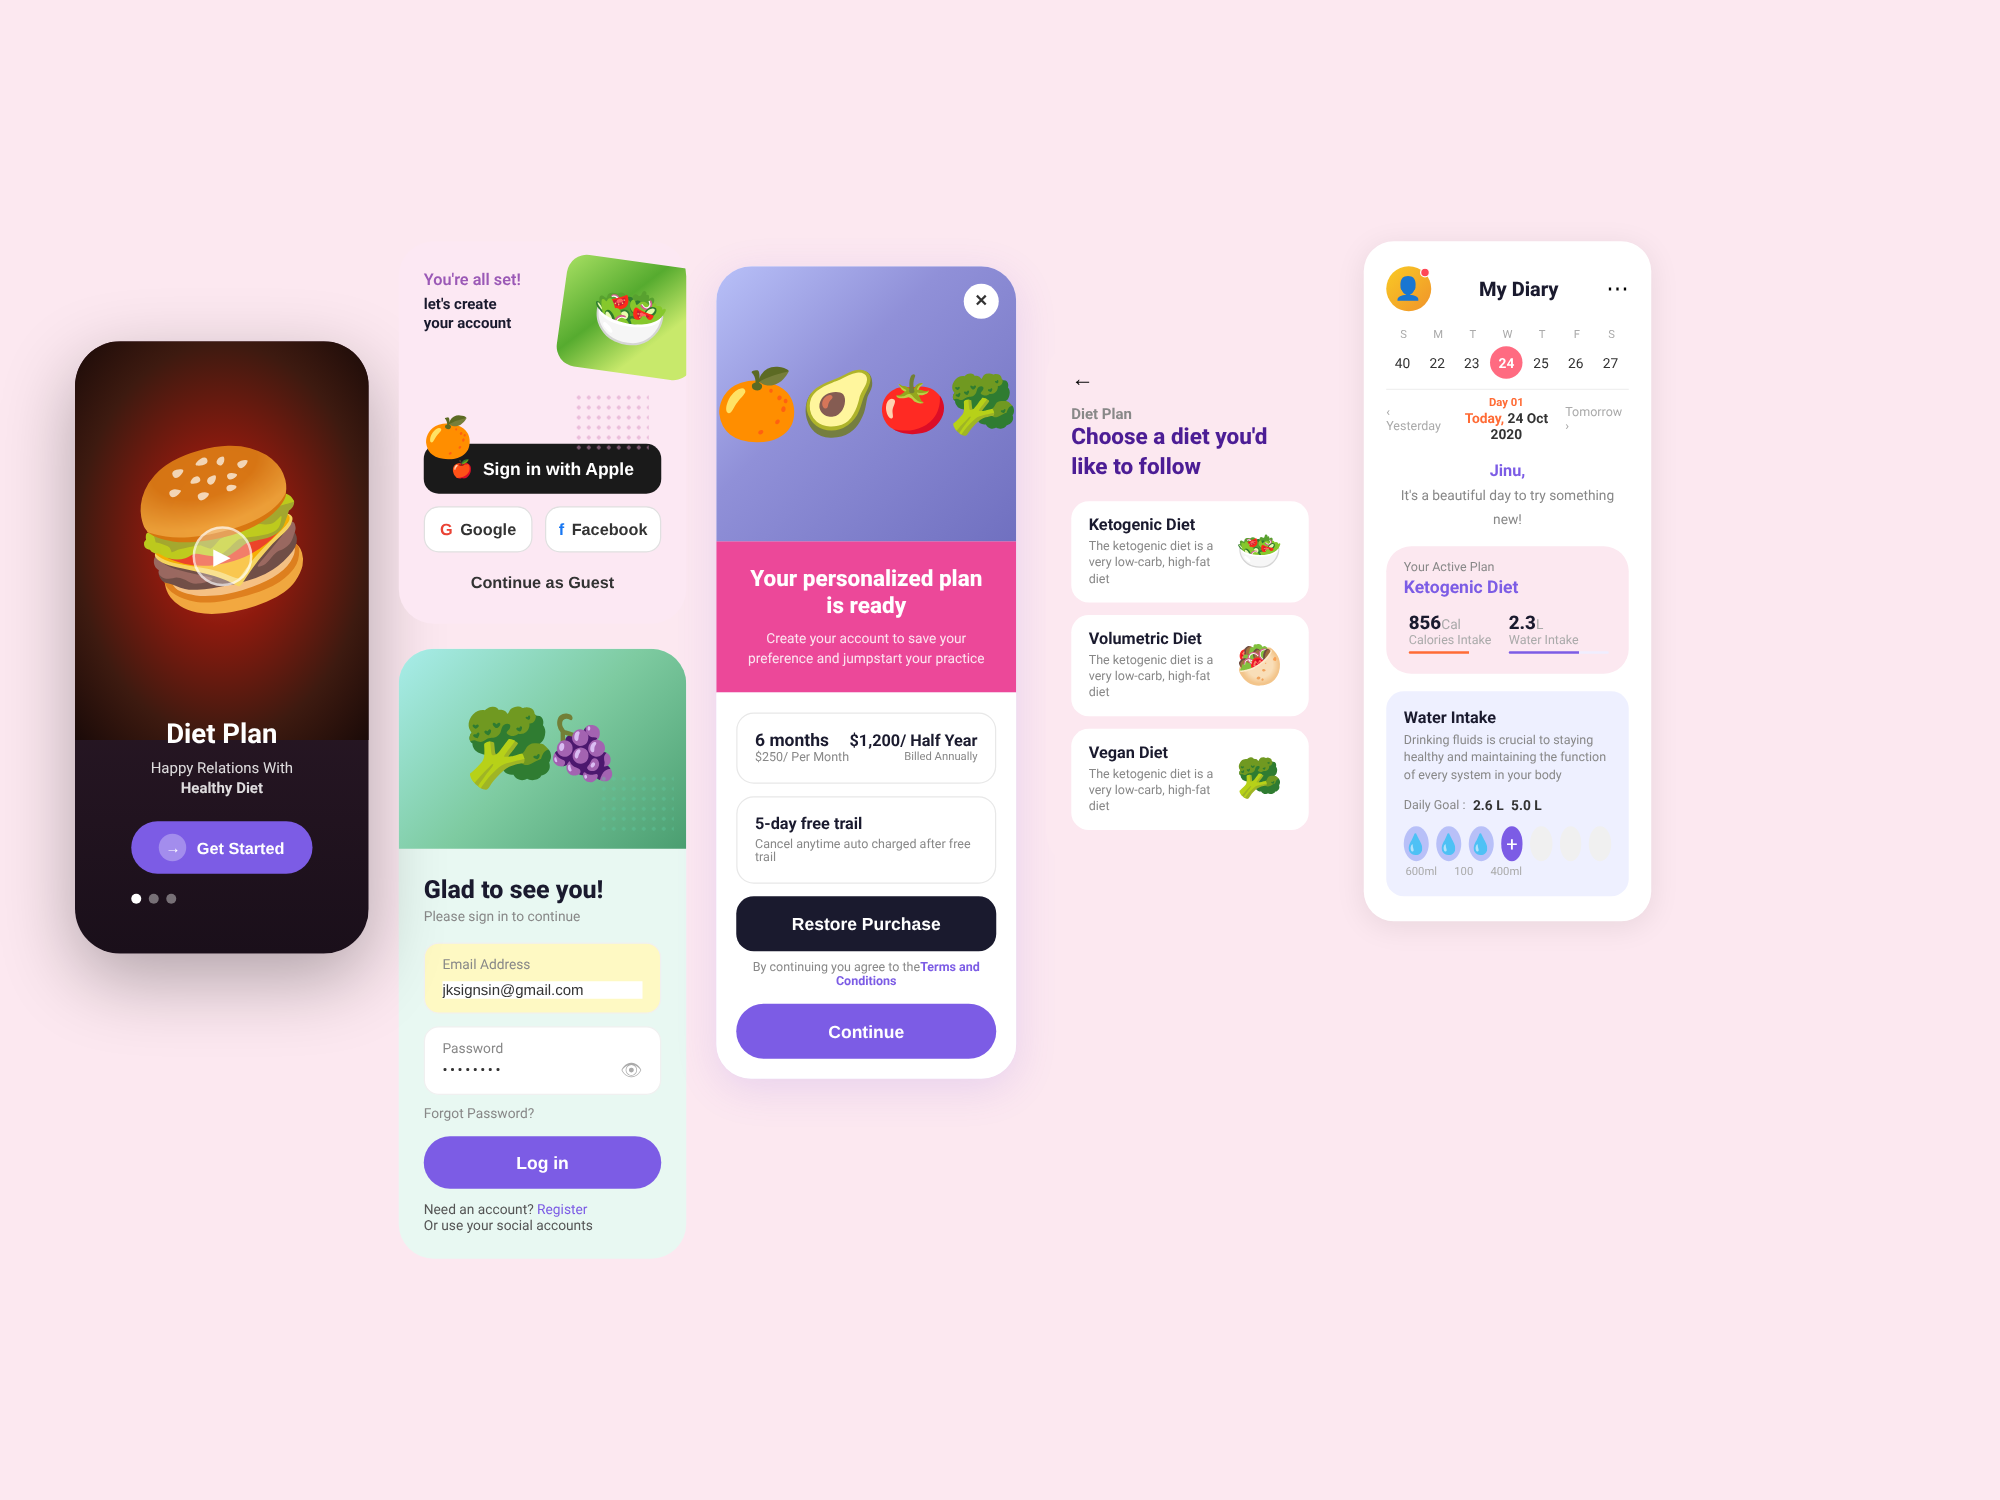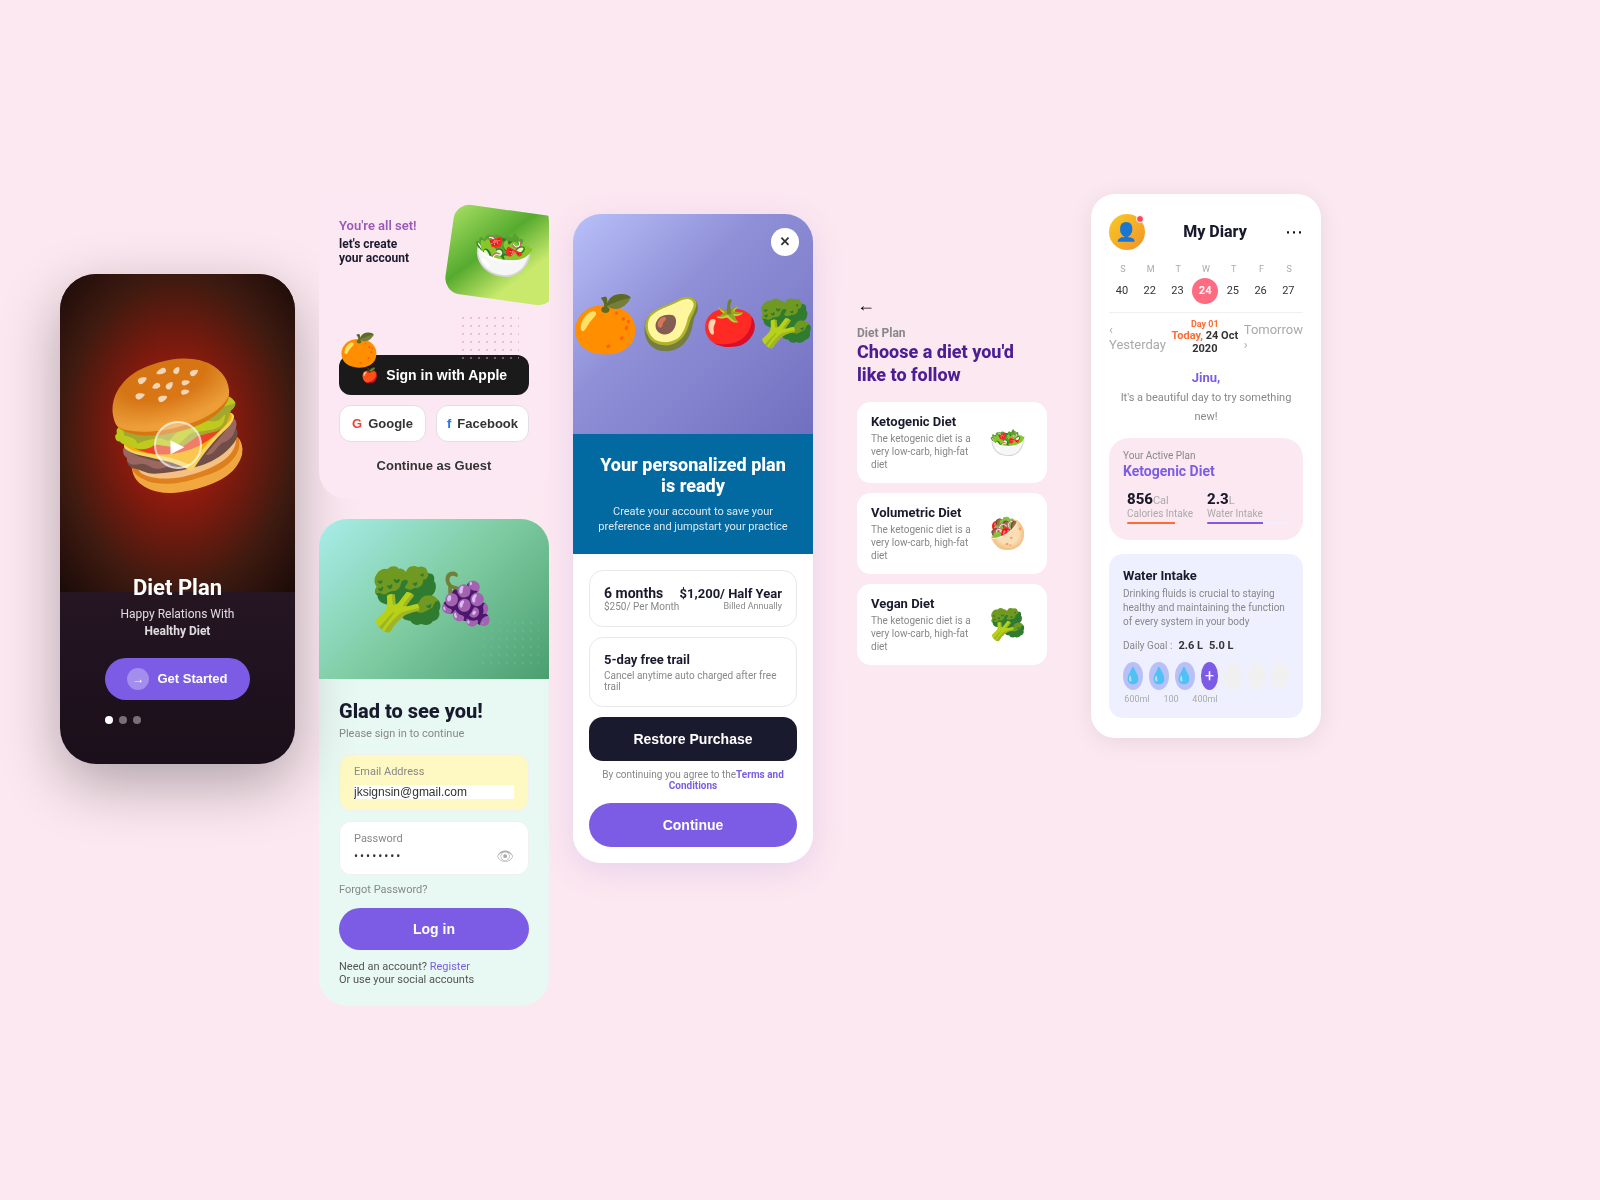--- a/index.html
+++ b/index.html
@@ -338,21 +338,21 @@
       border-radius: 50%;
       display: flex;
       align-items: center;
       justify-content: center;
       font-size: 13px;
       color: #333;
       cursor: pointer;
       font-weight: 700;
     }
     .pricing-header {
-      background: #0369a1;
+      background: #ec4899;
       padding: 20px;
       text-align: center;
       color: white;
     }
     .pricing-main-title {
       font-size: 18px;
       font-weight: 800;
       margin-bottom: 8px;
     }
     .pricing-subtitle {
@@ -586,21 +586,21 @@
     }
     .diary-nav {
       display: flex;
       align-items: center;
       justify-content: space-between;
       margin-bottom: 12px;
       padding-top: 6px;
       border-top: 1px solid #f0f0f0;
     }
     .diary-nav-btn {
-      font-size: 13px;
+      font-size: 10px;
       color: #aaa;
       cursor: pointer;
     }
     .diary-today {
       text-align: center;
     }
     .diary-today-label {
       font-size: 9px;
       color: #ff6b35;
       font-weight: 700;

